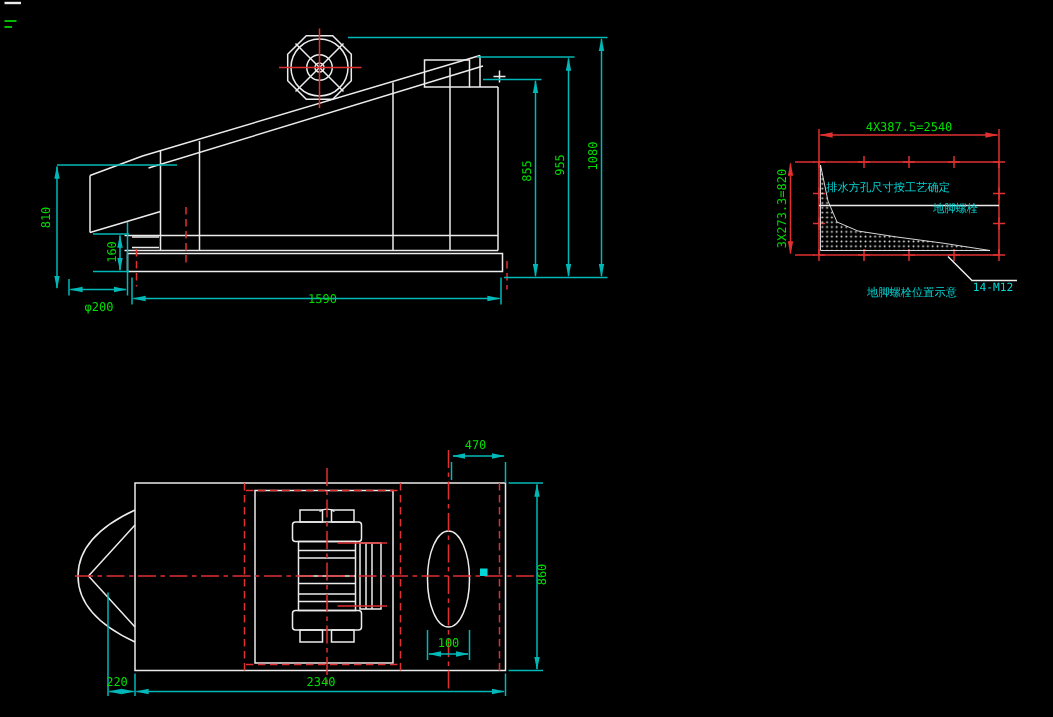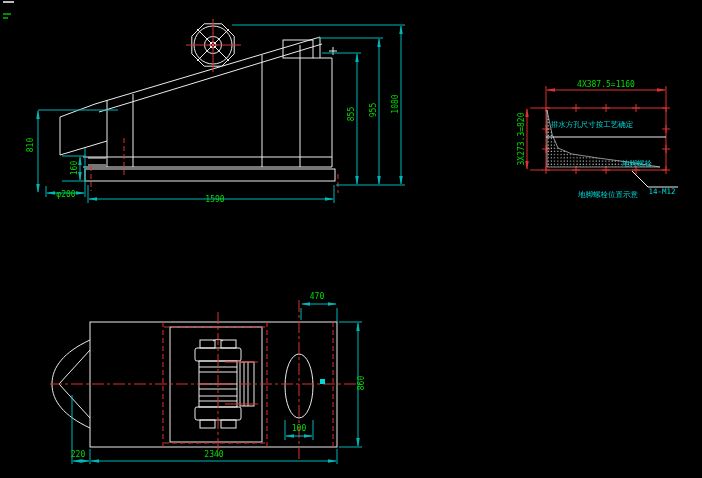--- a/index.html
+++ b/index.html
@@ -135,30 +135,30 @@
       <line x1="286" y1="436" x2="312" y2="436" marker-start="url(#arrC)" marker-end="url(#arrC)"></line>
       <line x1="358" y1="323" x2="358" y2="446" marker-start="url(#arrC)" marker-end="url(#arrC)"></line>
       <line x1="73" y1="461" x2="89" y2="461" marker-start="url(#arrC)" marker-end="url(#arrC)"></line>
       <line x1="91" y1="461" x2="336" y2="461" marker-start="url(#arrC)" marker-end="url(#arrC)"></line>
     </g>
   </g>
 </svg>
 
 <div class="lbl v" style="left:31px;top:145px">810</div>
 <div class="lbl v" style="left:75px;top:168px">160</div>
-<div class="lbl" style="left:66px;top:195px">φ200</div>
+<div class="lbl" style="left:66px;top:205px">φ200</div>
 <div class="lbl" style="left:215px;top:200px">1590</div>
 <div class="lbl v" style="left:352px;top:114px">855</div>
 <div class="lbl v" style="left:374px;top:110px">955</div>
 <div class="lbl v" style="left:396px;top:104px">1080</div>
 
-<div class="lbl" style="left:606px;top:85px">4X387.5=1160</div>
+<div class="lbl" style="left:606px;top:85px">4X387.5=2540</div>
 <div class="lbl v" style="left:522px;top:139px">3X273.3=820</div>
 <div class="lbl cy" style="left:592px;top:125px">排水方孔尺寸按工艺确定</div>
-<div class="lbl cy" style="left:637px;top:164px">地脚螺栓</div>
+<div class="lbl cy" style="left:637px;top:139px">地脚螺栓</div>
 <div class="lbl cy" style="left:662px;top:192px">14-M12</div>
 <div class="lbl cy" style="left:608px;top:195px">地脚螺栓位置示意</div>
 
 <div class="lbl" style="left:317px;top:297px">470</div>
 <div class="lbl" style="left:299px;top:429px">100</div>
 <div class="lbl v" style="left:362px;top:383px">860</div>
 <div class="lbl" style="left:78px;top:455px">220</div>
 <div class="lbl" style="left:214px;top:455px">2340</div>
 
 </div>

